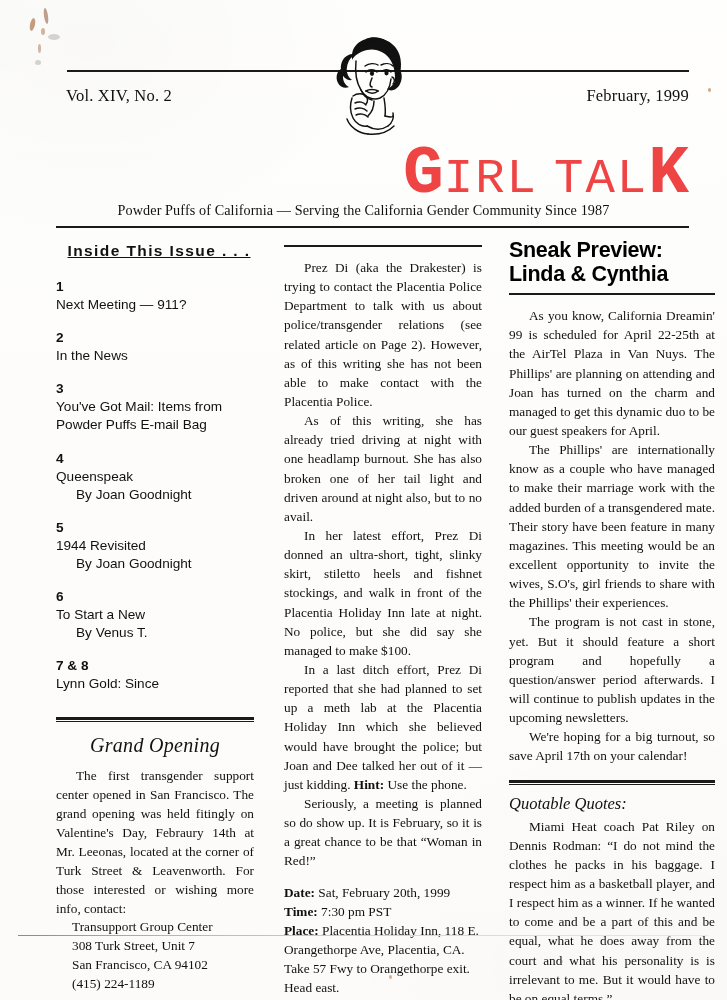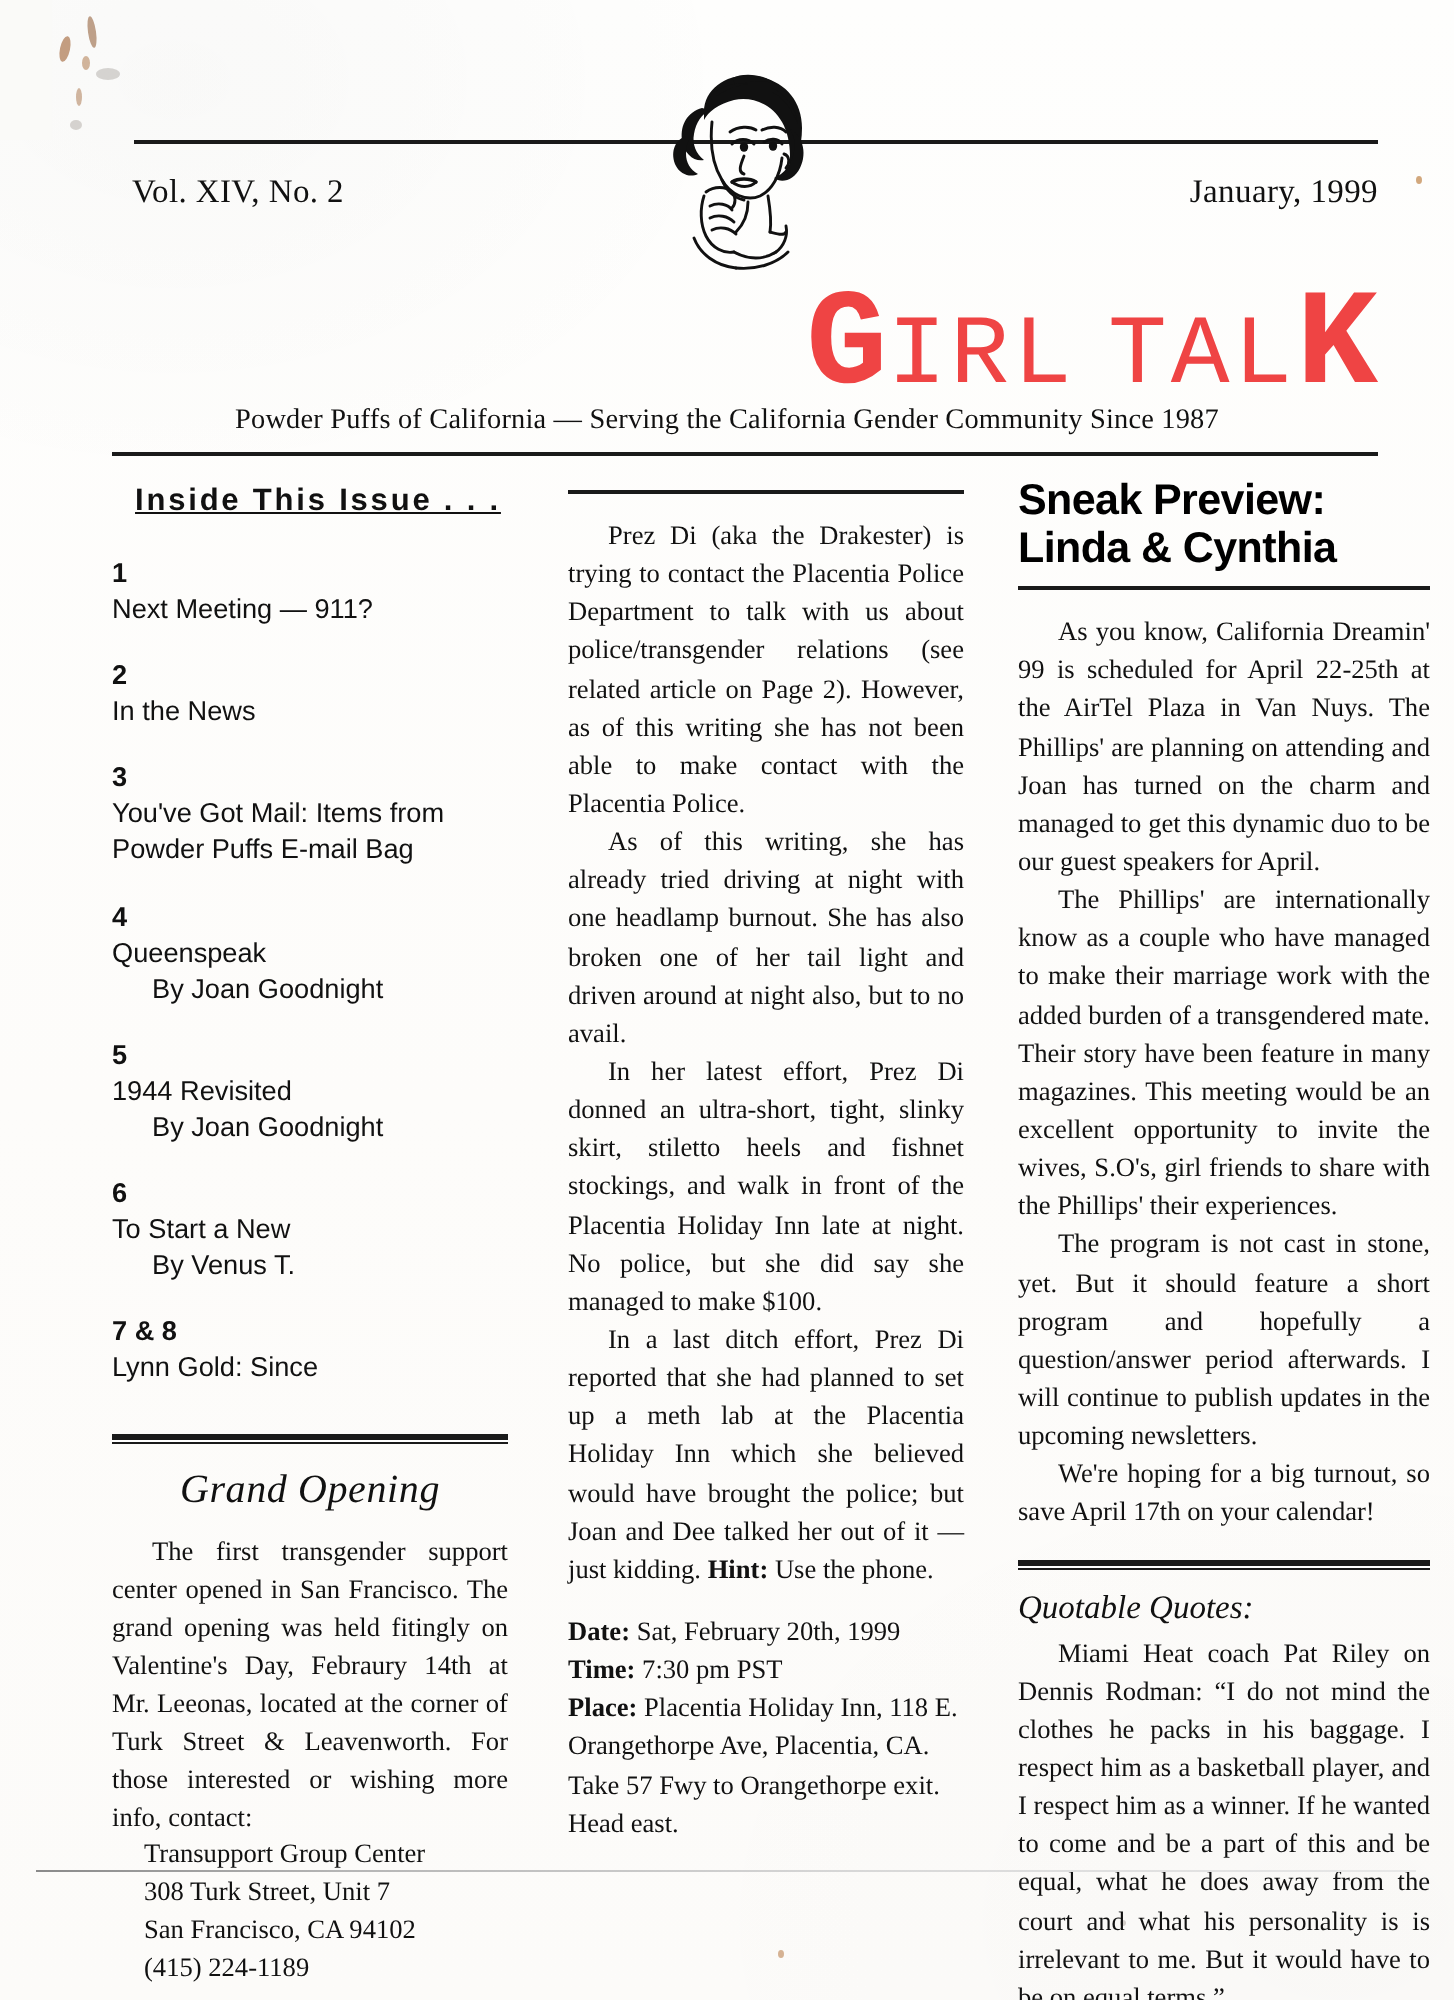--- a/index.html
+++ b/index.html
@@ -224,21 +224,21 @@
 <div class="stain" style="left:0px;top:0px;width:26px;height:70px;background:rgba(250,250,248,1);border-radius:0;"></div>
 <div class="stain" style="left:708px;top:88px;width:3px;height:4px;background:rgba(180,110,40,0.6);"></div>
 <div class="stain" style="left:389px;top:975px;width:3px;height:4px;background:rgba(175,105,45,0.5);"></div>
 <div class="stain" style="left:560px;top:960px;width:3px;height:3px;background:rgba(150,140,130,0.4);"></div>
 
 <div class="masthead">
 
   <div class="rule-top"></div>
 
   <div class="voliss">Vol. XIV, No. 2</div>
-  <div class="issdate">January, 1999</div>
+  <div class="issdate">February, 1999</div>
 
   <div class="logo-art">
     <svg viewBox="0 0 84 112" width="84" height="112" xmlns="http://www.w3.org/2000/svg">
       <g fill="#111" stroke="none">
 
         <path d="M30 22 C30 9, 44 2, 56 4 C70 6, 79 16, 79 30 C79 40, 76 48, 72 54
                  C74 44, 73 34, 69 27 C64 18, 54 14, 45 16 C37 18, 32 22, 30 26 Z"></path>
 
         <path d="M29 20 C22 22, 18 28, 19 36 C20 43, 25 47, 30 46
                  C26 43, 24 38, 25 33 C26 27, 29 23, 33 21 Z"></path>
@@ -372,20 +372,21 @@
   </div>
 
   <div class="col col-mid">
     <div class="headline-rule"></div>
 
     <div class="art-body">
       <p>Prez Di (aka the Drakester) is trying to contact the Placentia Police Department to talk with us about police/transgender relations (see related article on Page 2). However, as of this writing she has not been able to make contact with the Placentia Police.</p>
       <p>As of this writing, she has already tried driving at night with one headlamp burnout. She has also broken one of her tail light and driven around at night also, but to no avail.</p>
       <p>In her latest effort, Prez Di donned an ultra-short, tight, slinky skirt, stiletto heels and fishnet stockings, and walk in front of the Placentia Holiday Inn late at night. No police, but she did say she managed to make $100.</p>
       <p><span>In a last ditch effort, Prez Di reported that she had planned to set up a meth lab at the Placentia Holiday Inn which she believed would have brought the police; but Joan and Dee talked her out of it — just kidding. </span><b>Hint:</b><span> Use the phone.</span></p>
+      <p>Seriously, a meeting is planned so do show up. It is February, so it is a great chance to be that “Woman in Red!”</p>
     </div>
 
     <div class="details">
       <p><b>Date:</b><span> Sat, February 20th, 1999</span></p>
       <p><b>Time:</b><span> 7:30 pm PST</span></p>
       <p><b>Place:</b><span> Placentia Holiday Inn, 118 E. Orangethorpe Ave, Placentia, CA. Take 57 Fwy to Orangethorpe exit. Head east.</span></p>
     </div>
   </div>
 
   <div class="col col-right">

